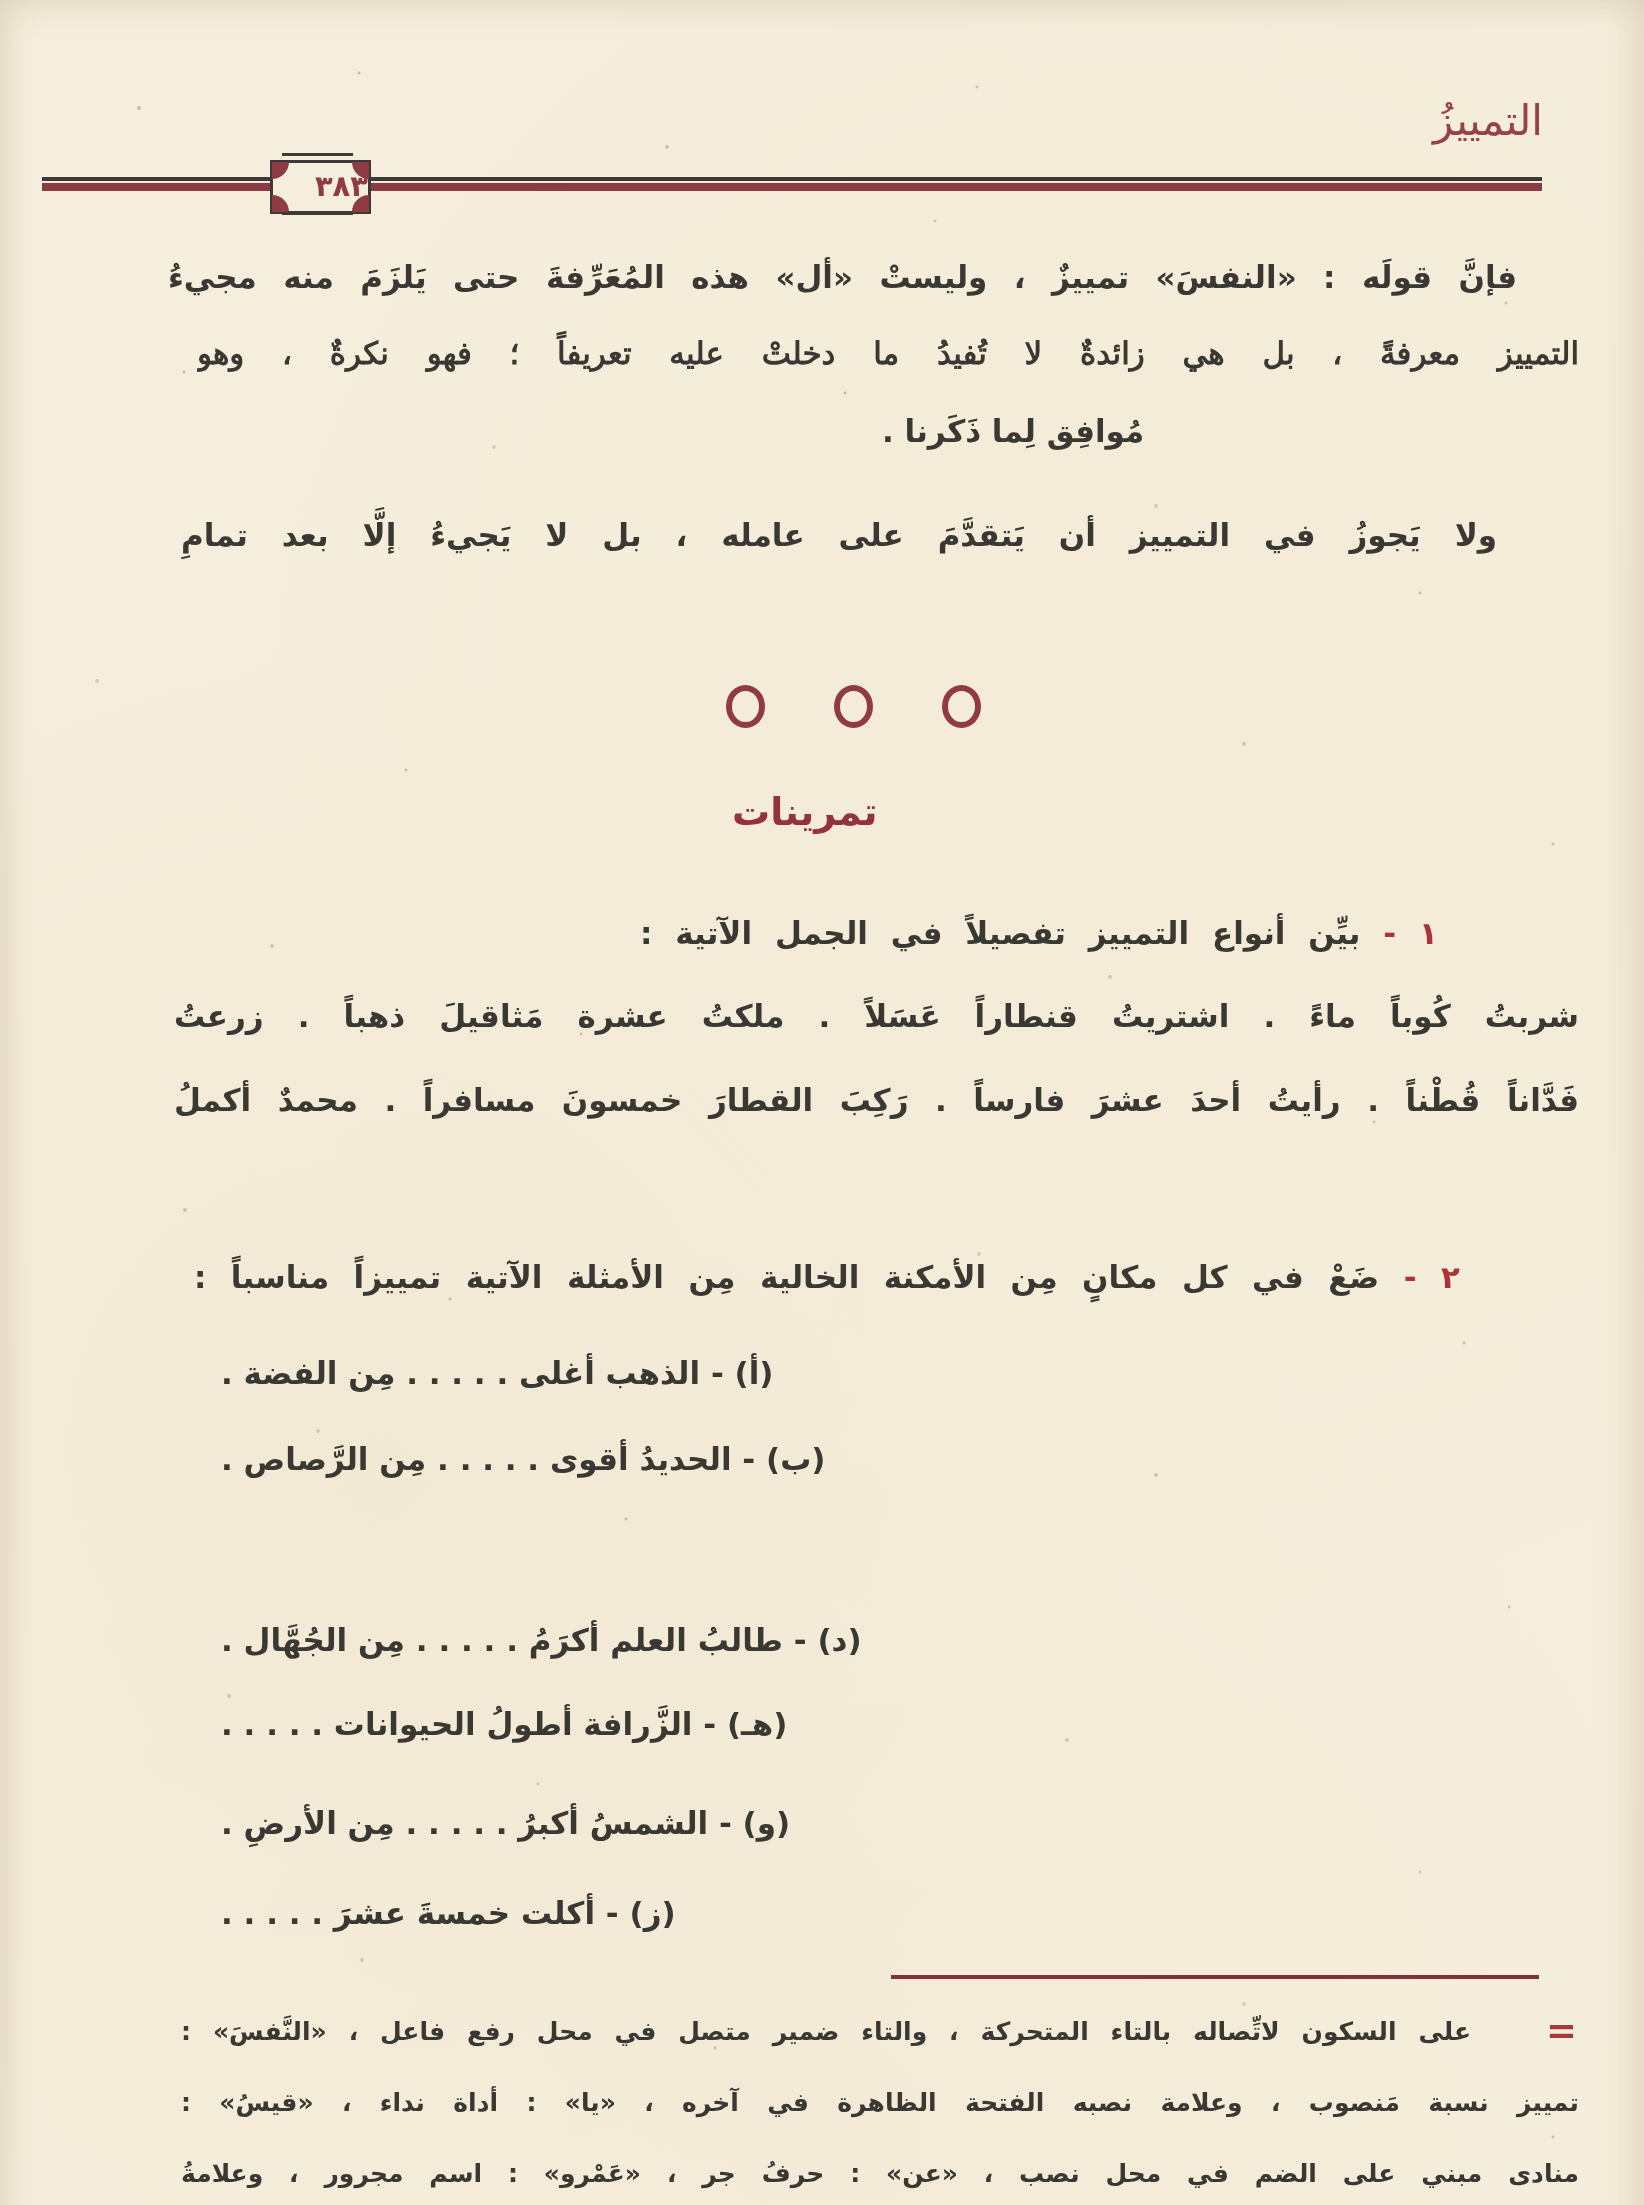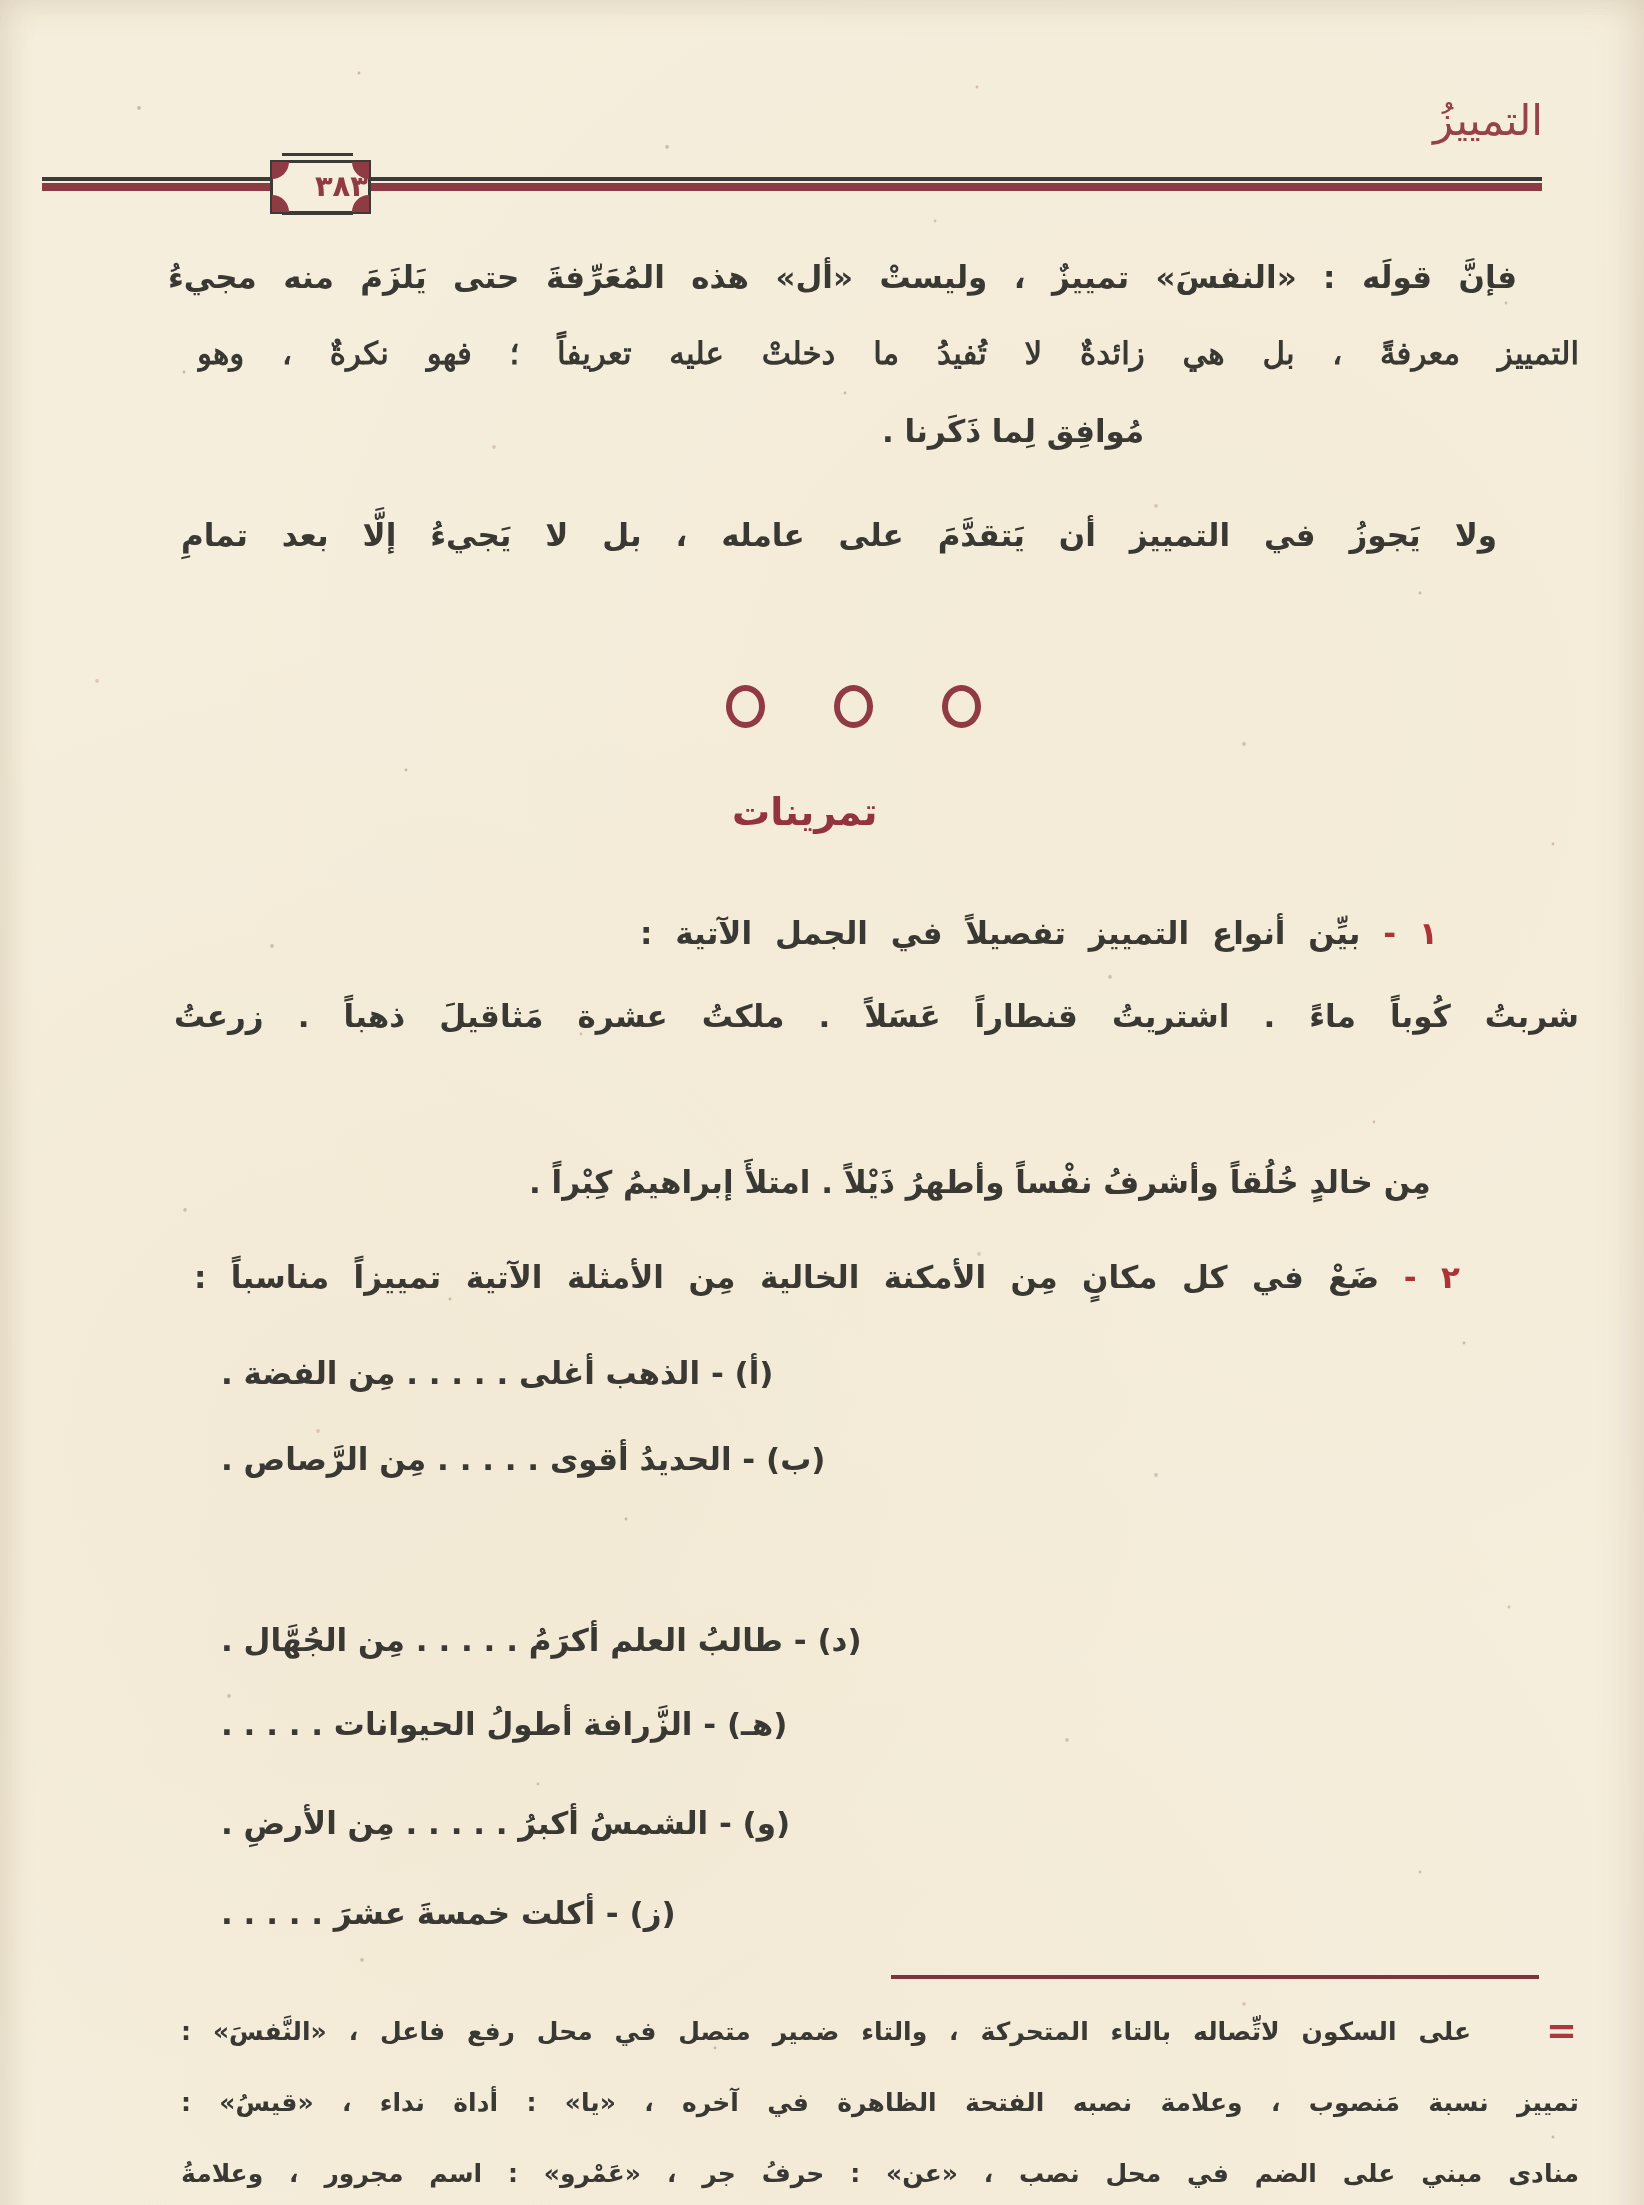--- a/index.html
+++ b/index.html
@@ -113,21 +113,21 @@
   <div class="circle" style="left:834px;"></div>
   <div class="circle" style="left:942px;"></div>
 
   <div id="tamrinat" class="abs">تمرينات</div>
 
   <div class="line just" style="top:903px;right:206px;left:640px;">
     <span class="rednum">١ -</span>
     <span>بيِّن أنواع التمييز تفصيلاً في الجمل الآتية :</span>
   </div>
   <div class="line just" style="top:986px;right:65px;left:174px;">شربتُ كُوباً ماءً . اشتريتُ قنطاراً عَسَلاً . ملكتُ عشرة مَثاقيلَ ذهباً . زرعتُ</div>
-  <div class="line ralign" style="top:1152px;right:65px;left:529px;">مِن خالدٍ خُلُقاً وأشرفُ نفْساً وأطهرُ ذَيْلاً . امتلأَ إبراهيمُ كِبْراً .</div>
+  <div class="line just" style="top:1070px;right:65px;left:174px;">فَدَّاناً قُطْناً . رأيتُ أحدَ عشرَ فارساً . رَكِبَ القطارَ خمسونَ مسافراً . محمدٌ أكملُ</div>
 
   <div class="line just" style="top:1247px;right:184px;left:194px;">
     <span class="rednum">٢ -</span>
     <span>ضَعْ في كل مكانٍ مِن الأمكنة الخالية مِن الأمثلة الآتية تمييزاً مناسباً :</span>
   </div>
   <div class="line ralign" style="top:1343px;right:165px;left:221px;">(أ) - الذهب أغلى . . . . . مِن الفضة .</div>
   <div class="line ralign" style="top:1429px;right:165px;left:221px;">(ب) - الحديدُ أقوى . . . . . مِن الرَّصاص .</div>
   <div class="line ralign" style="top:1610px;right:165px;left:221px;">(د) - طالبُ العلم أكرَمُ . . . . . مِن الجُهَّال .</div>
   <div class="line ralign" style="top:1694px;right:165px;left:221px;">(هـ) - الزَّرافة أطولُ الحيوانات . . . . .</div>
   <div class="line ralign" style="top:1793px;right:165px;left:221px;">(و) - الشمسُ أكبرُ . . . . . مِن الأرضِ .</div>

